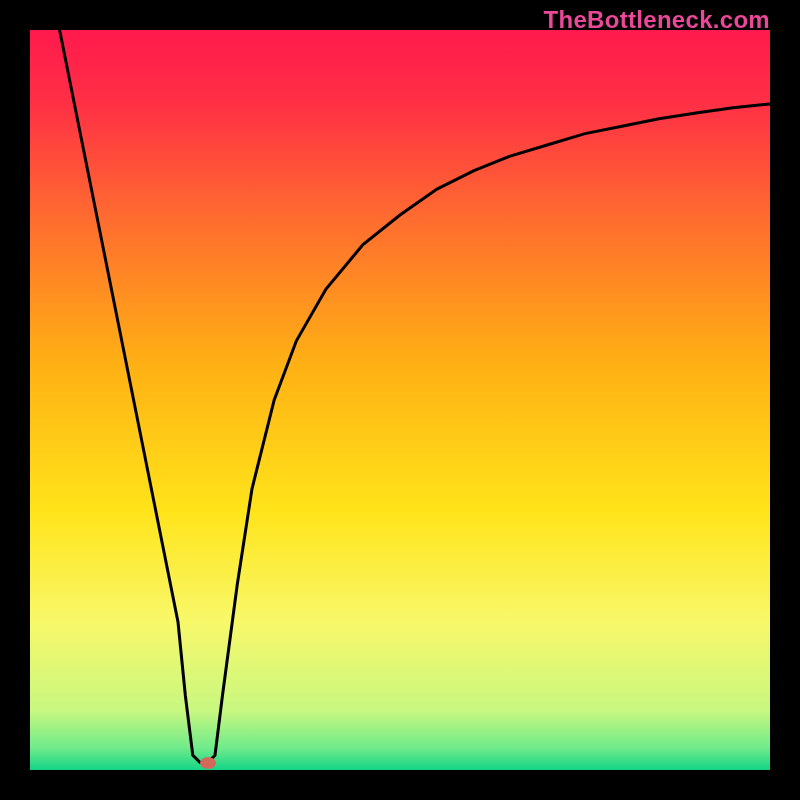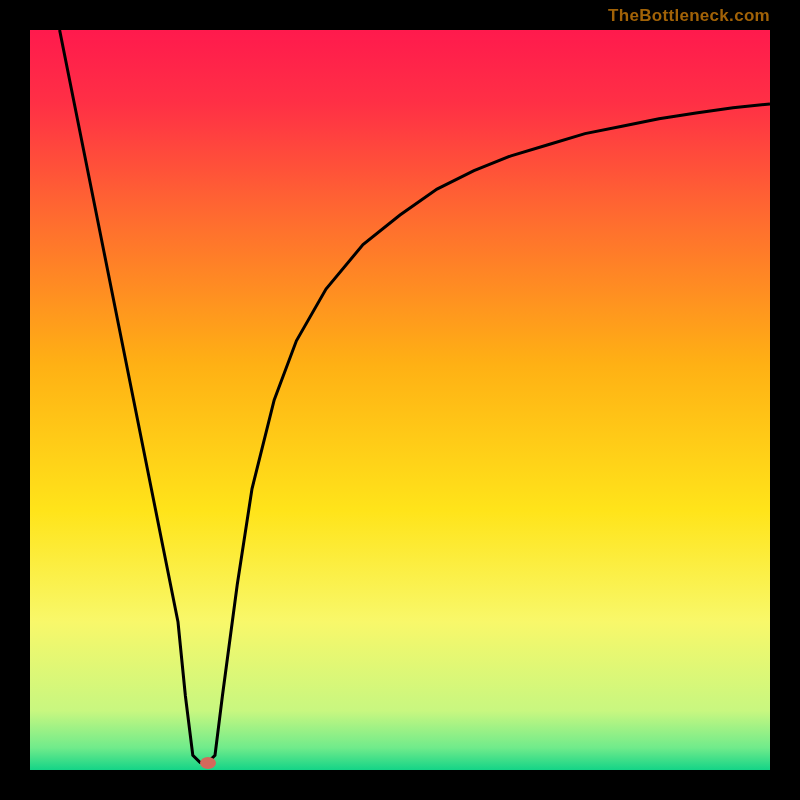--- a/index.html
+++ b/index.html
@@ -23,23 +23,23 @@
     left: 0;
     top: 0;
     width: 740px;
     height: 740px;
   }
   .watermark {
     position: absolute;
     top: 6px;
     right: 30px;
     font-family: Arial, Helvetica, sans-serif;
-    font-size: 17px;
+    font-size: 24px;
     font-weight: 600;
-    color: #a16207;
+    color: #ec4899;
     letter-spacing: 0.3px;
   }
   .dot {
     position: absolute;
     width: 16px;
     height: 12px;
     background: #d4695b;
     border-radius: 50%;
     transform: translate(-50%, -50%);
   }

